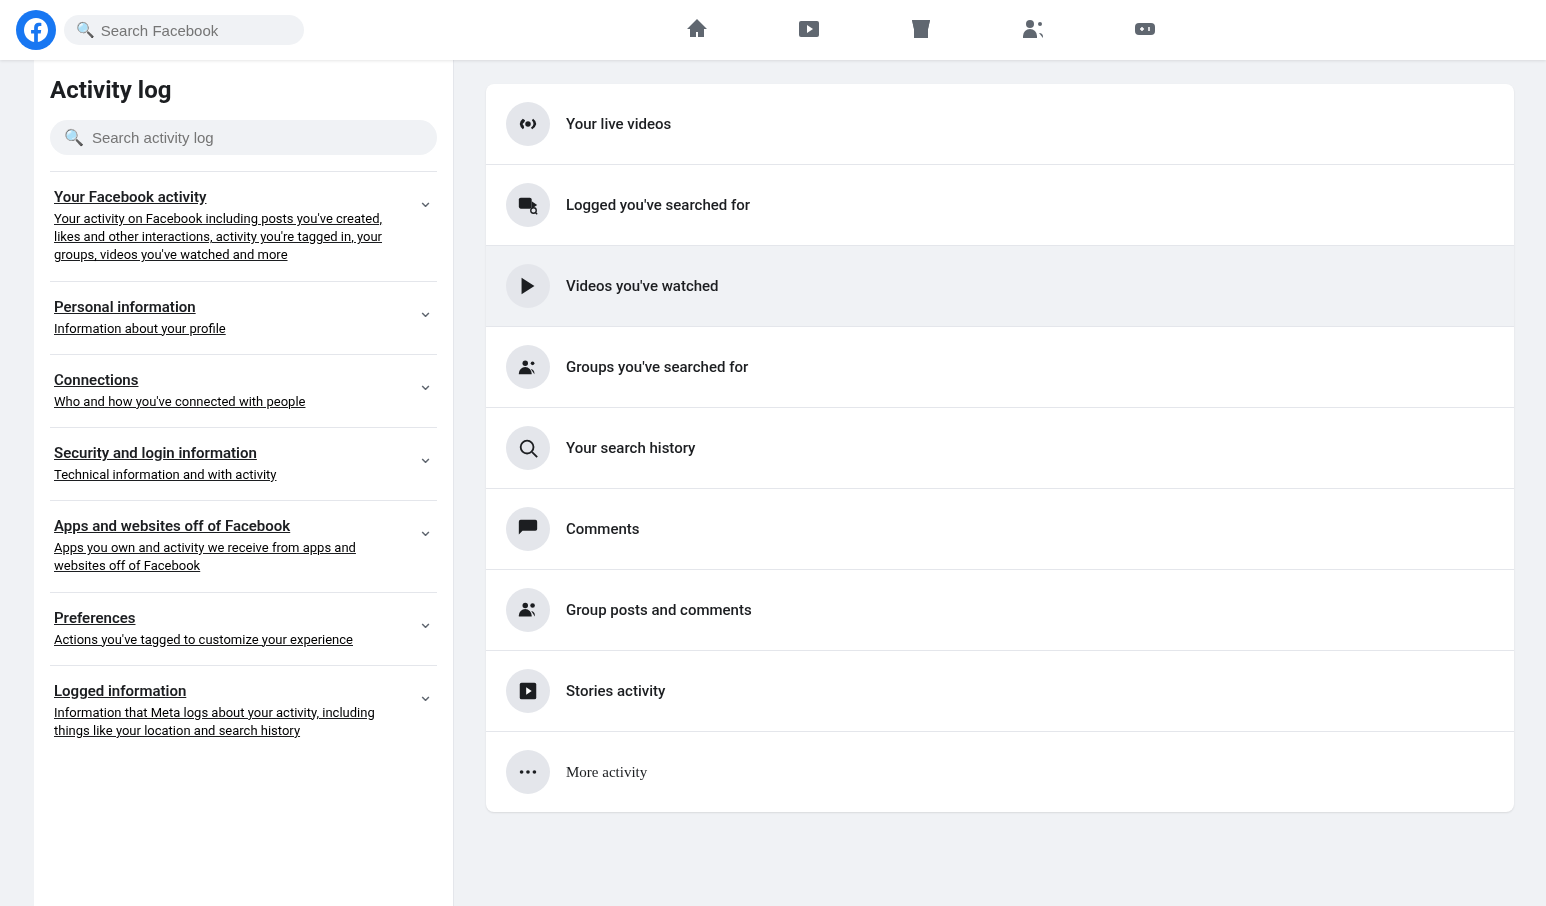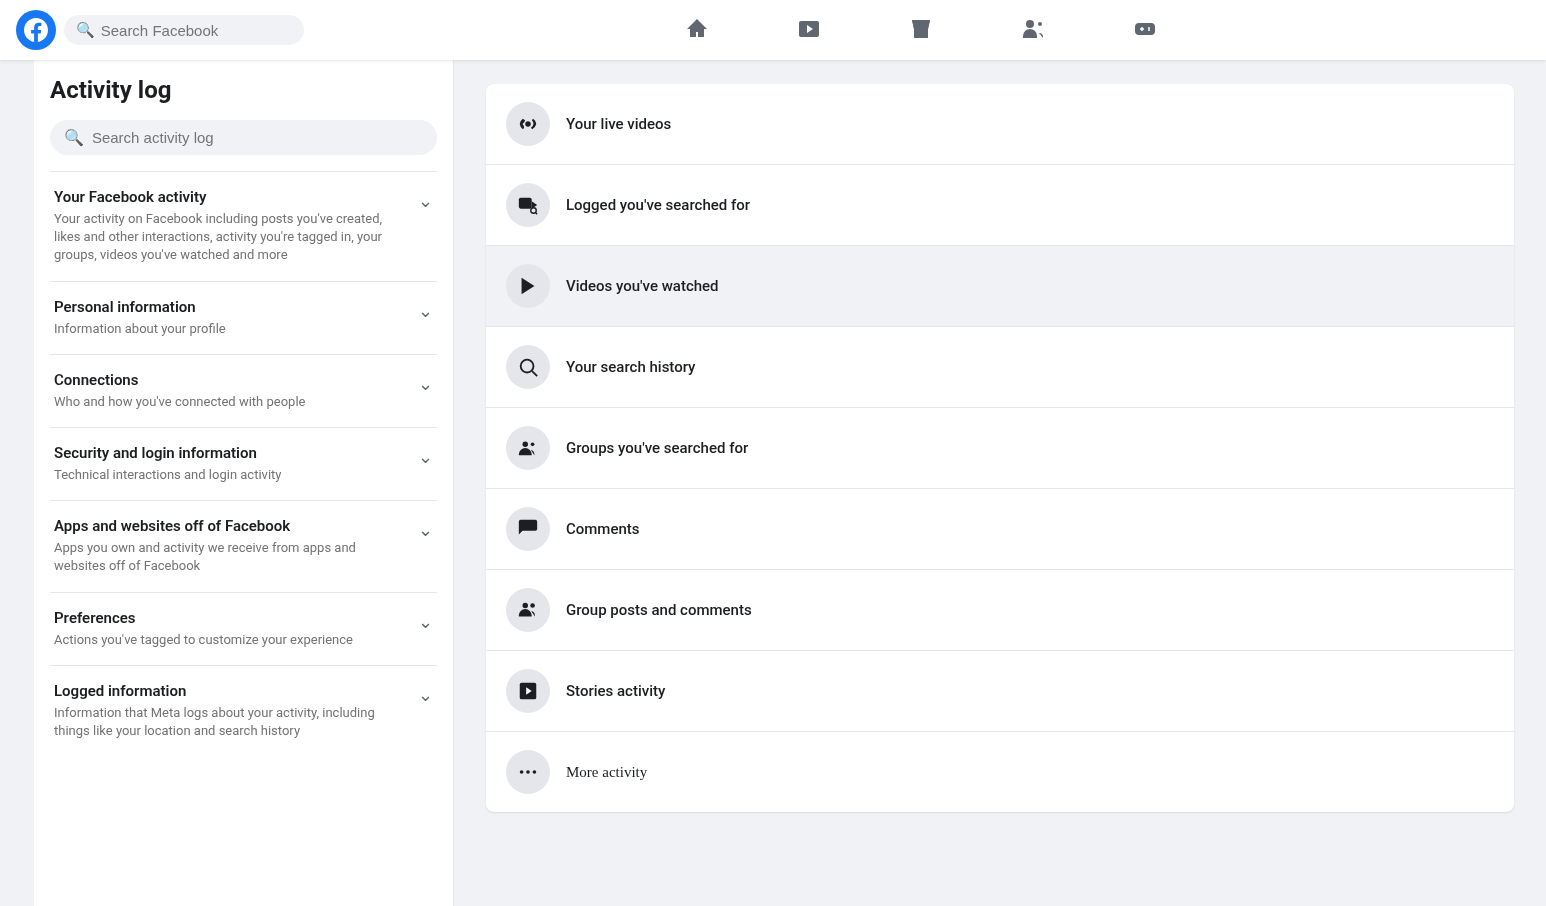--- a/index.html
+++ b/index.html
@@ -48,23 +48,23 @@
       padding: 8px 14px; gap: 8px; margin-bottom: 16px;
     }
     .sidebar-search input {
       background: transparent; border: none; outline: none; font-size: 15px; width: 100%;
     }
     .sidebar-divider { height: 1px; background: #e4e6eb; margin: 4px 0; }
     .sidebar-section {
       display: flex; align-items: flex-start; justify-content: space-between;
       padding: 12px 4px; cursor: pointer;
     }
-    .sidebar-section-text { flex: 1; }
+    .sidebar-section-text { flex: 1; text-decoration: underline; }
     .sidebar-section-title { font-size: 15px; font-weight: 600; margin-bottom: 4px; }
-    .sidebar-section-desc { font-size: 13px; color: #737373; line-height: 1.4; }
+    .sidebar-section-desc { font-size: 13px; color: #000000; line-height: 1.4; }
     .chevron { color: #606770; font-size: 18px; padding-top: 2px; margin-left: 8px; flex-shrink: 0; }
 
     
     .main-content {
       flex: 1; background: #f0f2f5; padding: 24px 0;
     }
     .content-list {
       background: #fff; border-radius: 8px; margin: 0 32px; overflow: hidden;
       box-shadow: 0 1px 2px rgba(0,0,0,0.1);
     }
@@ -169,21 +169,21 @@
         <div class="sidebar-section-title">Connections</div>
         <div class="sidebar-section-desc">Who and how you've connected with people</div>
       </div>
       <span class="chevron">⌄</span>
     </div>
     <div class="sidebar-divider"></div>
 
     <div class="sidebar-section">
       <div class="sidebar-section-text">
         <div class="sidebar-section-title">Security and login information</div>
-        <div class="sidebar-section-desc">Technical interactions and login activity</div>
+        <div class="sidebar-section-desc">Technical information and with activity</div>
       </div>
       <span class="chevron">⌄</span>
     </div>
     <div class="sidebar-divider"></div>
 
     <div class="sidebar-section">
       <div class="sidebar-section-text">
         <div class="sidebar-section-title">Apps and websites off of Facebook</div>
         <div class="sidebar-section-desc">Apps you own and activity we receive from apps and websites off of Facebook</div>
       </div>
@@ -240,42 +240,42 @@
           <svg viewBox="0 0 24 24" fill="currentColor">
               <polygon points="5,3 19,12 5,21"></polygon>
             </svg>
         </div>
         <span class="item-label">Videos you've watched</span>
       </div>
 
       <div class="content-item">
         <div class="item-icon">
           <svg viewBox="0 0 24 24" fill="currentColor">
-              <circle cx="11" cy="11" r="7" fill="none" stroke="currentColor" stroke-width="2"></circle>
-              <line x1="16.5" y1="16.5" x2="22" y2="22" stroke="currentColor" stroke-width="2"></line>
-            </svg>
-        </div>
-        <span class="item-label">Your search history</span>
-      </div>
-
-      <div class="content-item">
-        <div class="item-icon">
-          <svg viewBox="0 0 24 24" fill="currentColor">
               <circle cx="9" cy="8" r="3"></circle>
               <path d="M2 20v-1a7 7 0 0114 0v1"></path>
               <circle cx="17" cy="8" r="2"></circle>
               <path d="M19 20v-1a5 5 0 00-4-4.9"></path>
             </svg>
         </div>
         <span class="item-label">Groups you've searched for</span>
       </div>
 
       <div class="content-item">
         <div class="item-icon">
           <svg viewBox="0 0 24 24" fill="currentColor">
+              <circle cx="11" cy="11" r="7" fill="none" stroke="currentColor" stroke-width="2"></circle>
+              <line x1="16.5" y1="16.5" x2="22" y2="22" stroke="currentColor" stroke-width="2"></line>
+            </svg>
+        </div>
+        <span class="item-label">Your search history</span>
+      </div>
+
+      <div class="content-item">
+        <div class="item-icon">
+          <svg viewBox="0 0 24 24" fill="currentColor">
               <path d="M20 2H4a2 2 0 00-2 2v14l4-4h14a2 2 0 002-2V4a2 2 0 00-2-2z"></path>
             </svg>
         </div>
         <span class="item-label">Comments</span>
       </div>
 
       <div class="content-item">
         <div class="item-icon">
           <svg viewBox="0 0 24 24" fill="currentColor">
               <circle cx="9" cy="7" r="3"></circle>

